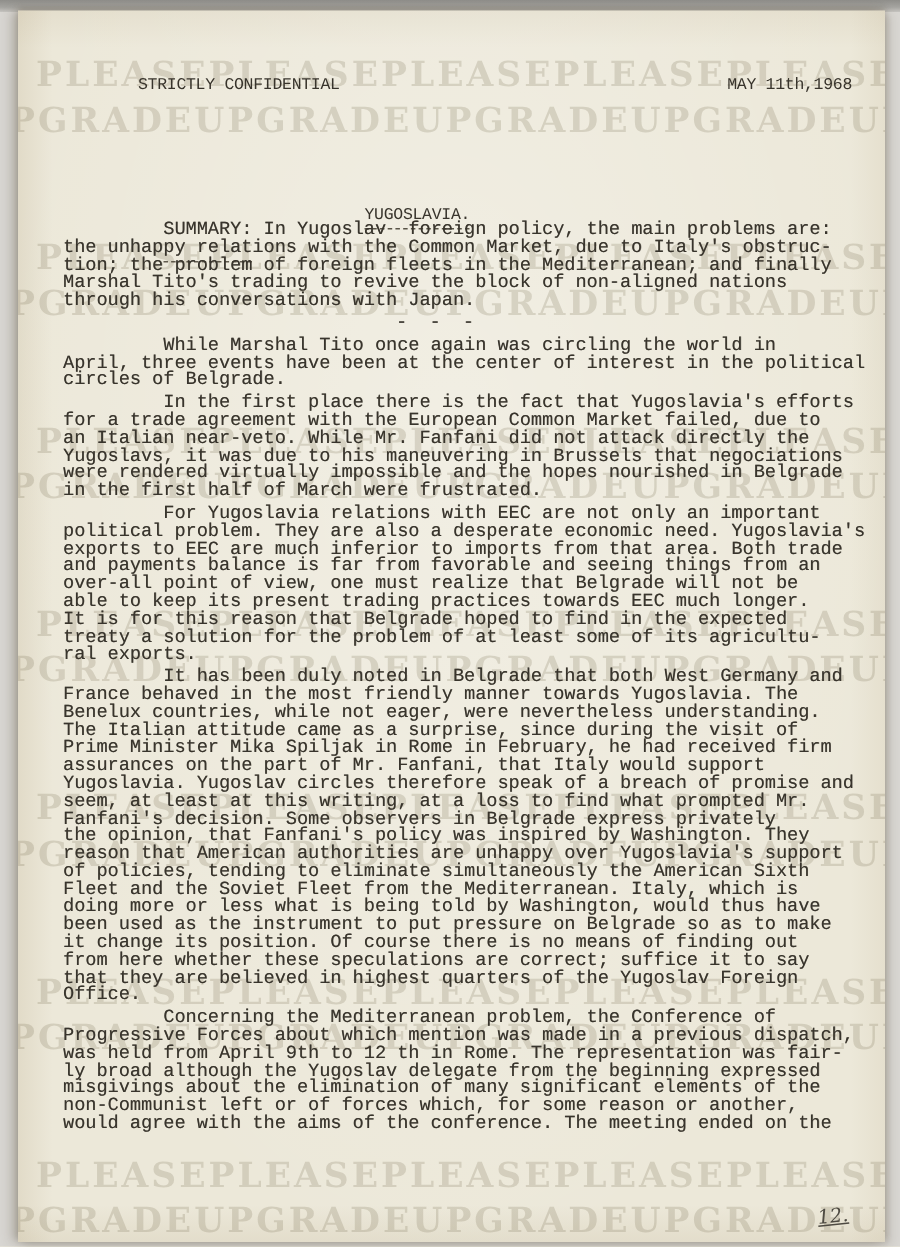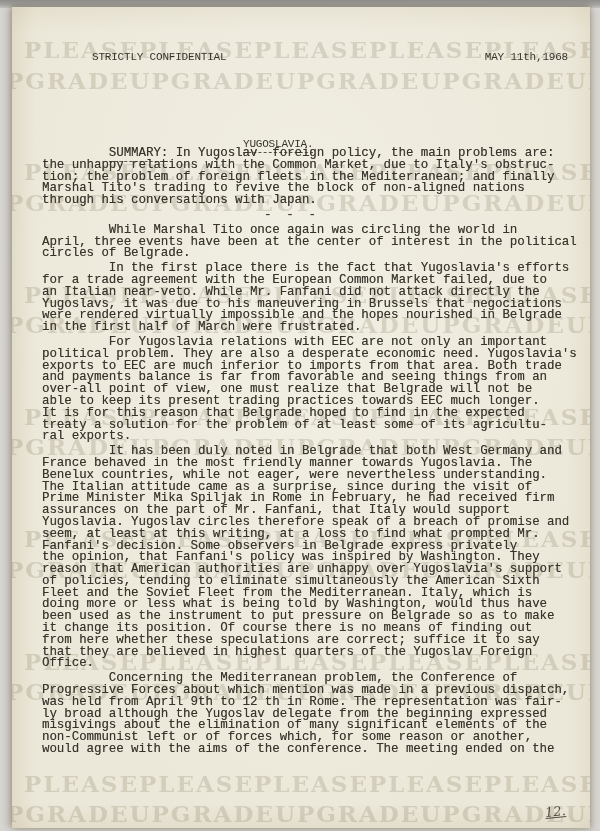--- a/index.html
+++ b/index.html
@@ -45,21 +45,21 @@
     border-bottom:1.5px dashed rgba(62,56,44,0.85);
     padding-bottom:2px;
     margin-top:24px;
   }
   .body-text{
     position:absolute;top:141px;left:30px;width:548px;
     font-size:12.38px;line-height:11.8px;letter-spacing:0;
     text-shadow:0.2px 0 0 rgba(56,52,44,0.55);
   }
   .para{white-space:pre;margin:0 0 3px 0;}
-  .dashed-u{border-bottom:1px dashed rgba(62,56,44,0.8);padding-bottom:1px;text-align:center;}
+  .dashed-u{border-bottom:1px dashed rgba(62,56,44,0.8);padding-bottom:14px;text-align:center;}
   .sep{white-space:pre;margin:1px 0 3px 222px;}
   .page-number{
     position:absolute;right:24px;bottom:9px;
     font-family:"DejaVu Serif","Liberation Serif",serif;
     font-style:italic;font-size:13px;color:#4e4a42;
     transform:rotate(-6deg);text-decoration:underline;
   }
 </style>
 </head>
 <body>

